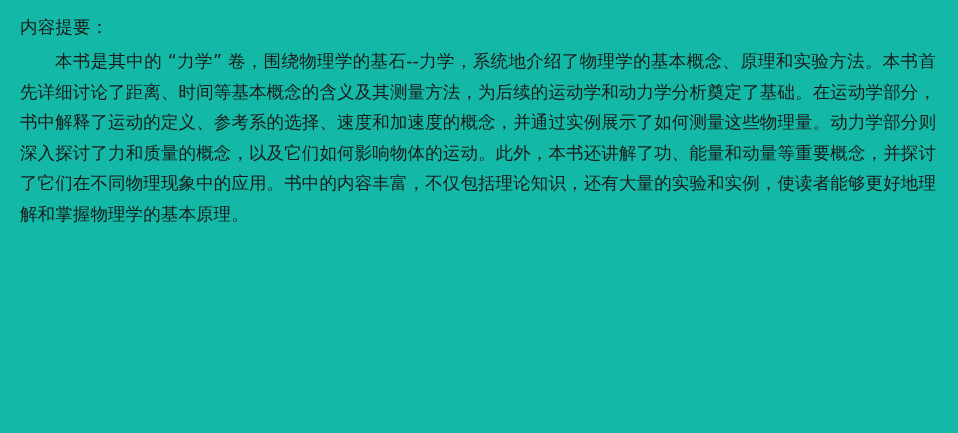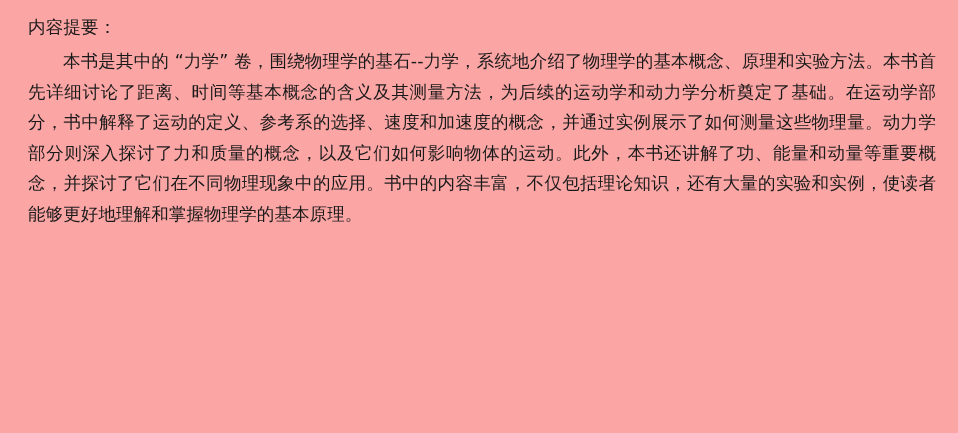--- a/index.html
+++ b/index.html
@@ -11,22 +11,22 @@
     height: 433px;
     background: #ffffff;
     font-family: "DejaVu Sans", "Liberation Sans", sans-serif;
     color: #1a1a1a;
     overflow: hidden;
   }
   .page {
     width: 958px;
     height: 433px;
     box-sizing: border-box;
-    padding: 12px 22px 0 28px;
-    background: #fca5a5;
+    padding: 12px 22px 0 20px;
+    background: #14b8a6;
   }
   .doc-heading {
     font-size: 17.5px;
     line-height: 30px;
     letter-spacing: 0.2px;
     margin: 0 0 4px 0;
     color: #1a1a1a;
   }
   .doc-para {
     font-size: 17.5px;

